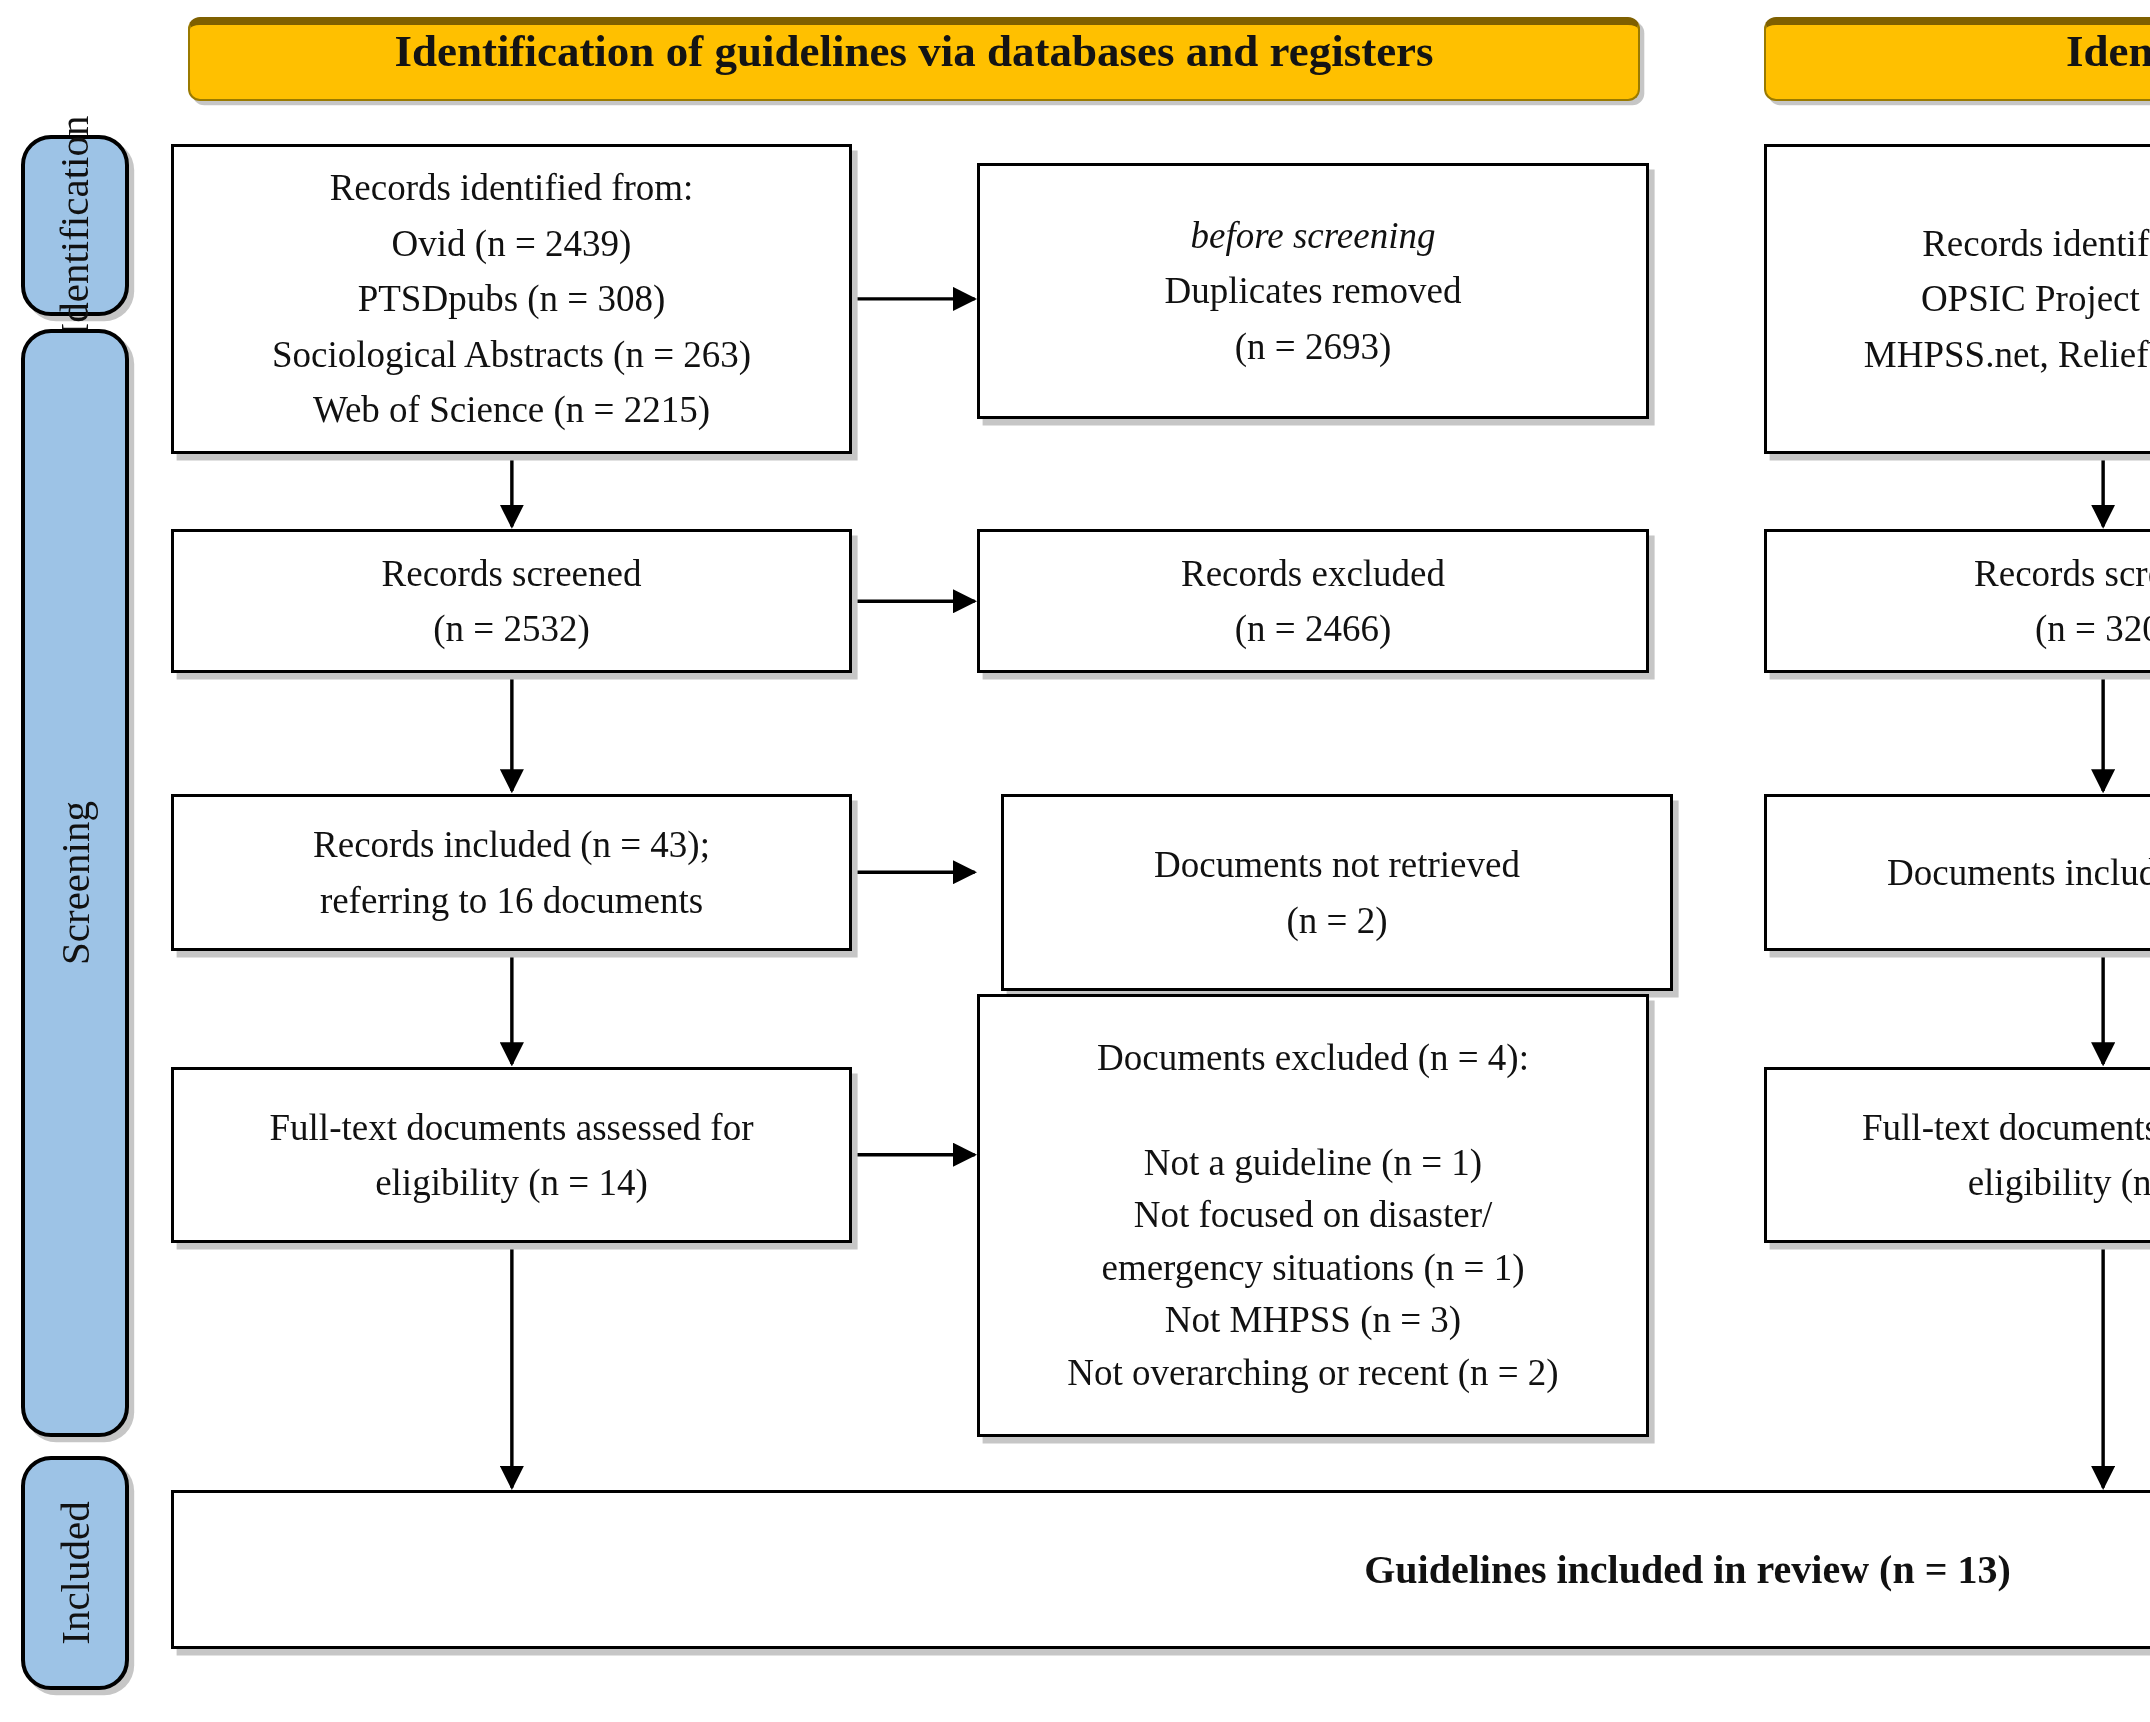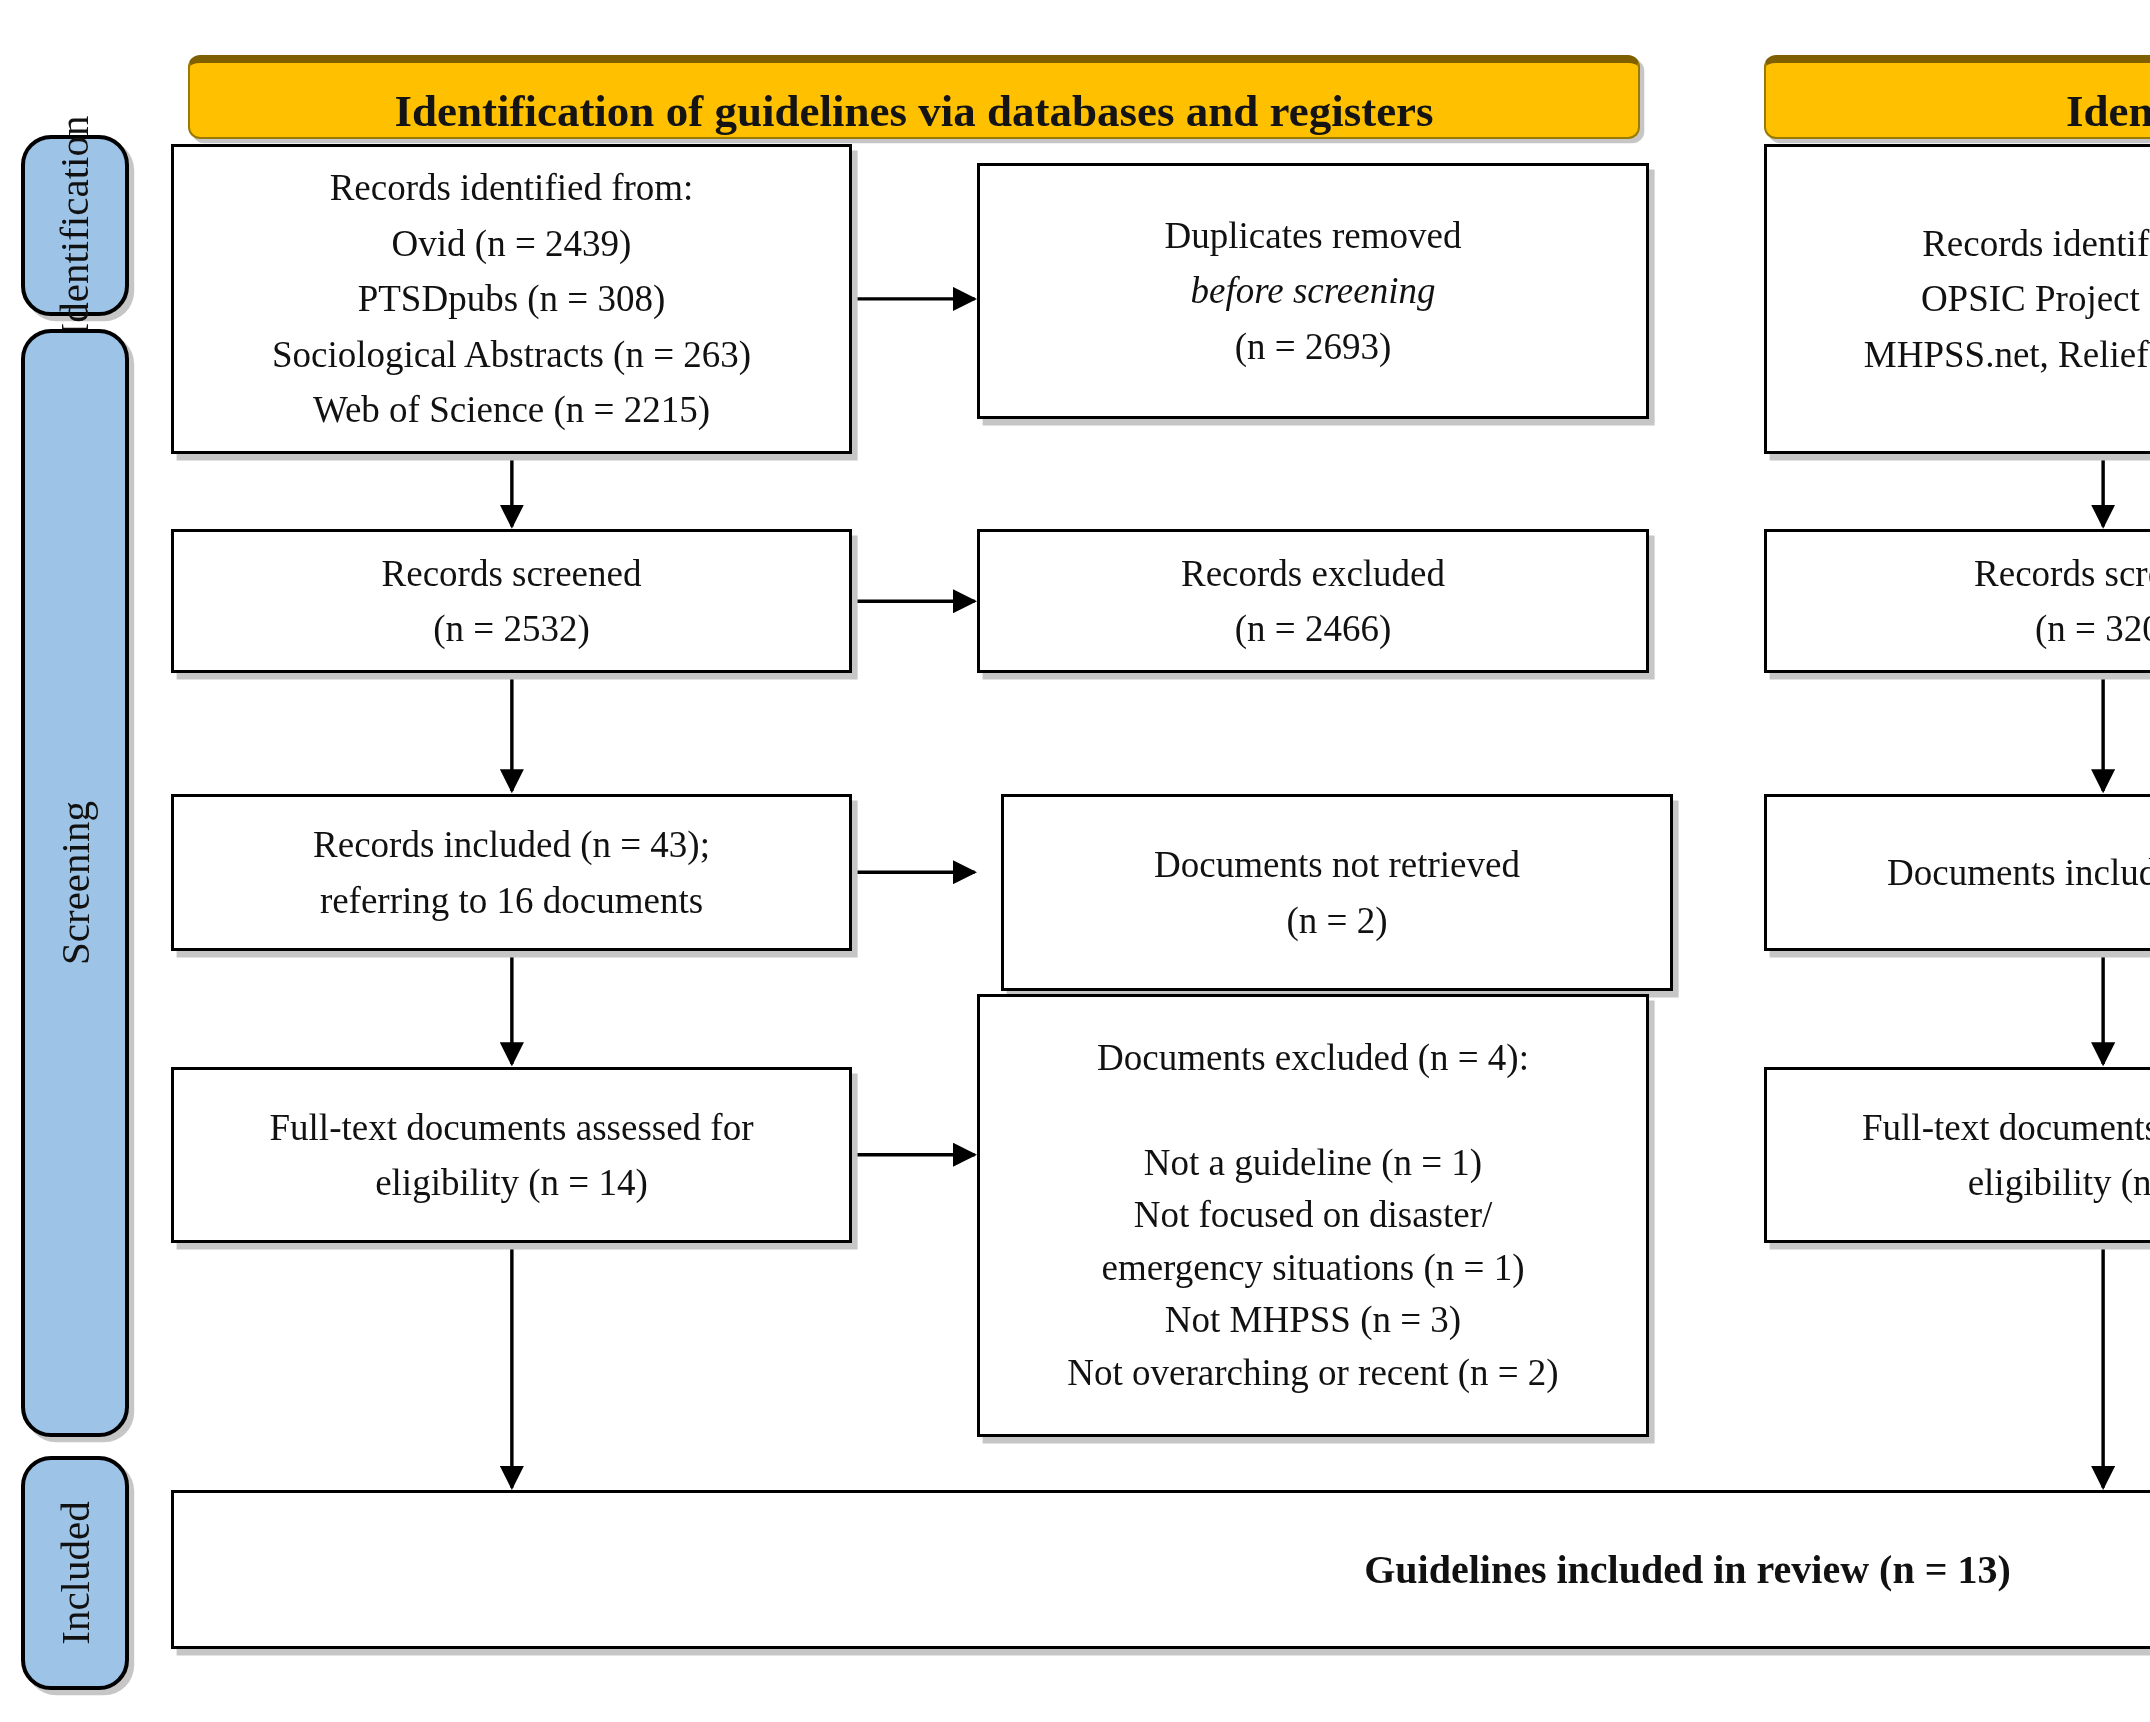--- a/index.html
+++ b/index.html
@@ -13,27 +13,26 @@
     overflow:hidden;
   }
   
   .banner{
     position:absolute;
     background:#FFC000;
     border:2.6px solid #9a7a00;
     border-top:8.6px solid #7F6000;
     border-radius:12px;
     box-sizing:border-box;
-    display:flex;align-items:flex-end;justify-content:center;
+    display:flex;align-items:flex-start;justify-content:center;
     text-align:center;
     font-weight:bold;
     font-size:45px;
     color:#141414;
     box-shadow:4.3px 4.3px 0 #c6c6c6;
-    margin-top:38px;
   }
   #banner-left{left:188px;top:17px;width:1452px;height:84px;}
   #banner-right{left:1764px;top:17px;width:1472px;height:84px;}
   
   .stage{
     position:absolute;
     background:#9DC3E6;
     border:4.3px solid #000000;
     border-radius:30px;
     box-sizing:border-box;
@@ -140,22 +139,22 @@
     <div class="box-lines">
         <div class="box-line">Records identified from:</div>
         <div class="box-line">Ovid (n = 2439)</div>
         <div class="box-line">PTSDpubs (n = 308)</div>
         <div class="box-line">Sociological Abstracts (n = 263)</div>
         <div class="box-line">Web of Science (n = 2215)</div>
       </div>
   </div>
   <div id="box-l2" class="box">
     <div class="box-lines">
+        <div class="box-line italic">before screening</div>
         <div class="box-line">Duplicates removed</div>
-        <div class="box-line italic">before screening</div>
         <div class="box-line">(n = 2693)</div>
       </div>
   </div>
   <div id="box-l3" class="box">
     <div class="box-lines">
         <div class="box-line">Records screened</div>
         <div class="box-line">(n = 2532)</div>
       </div>
   </div>
   <div id="box-l4" class="box">

